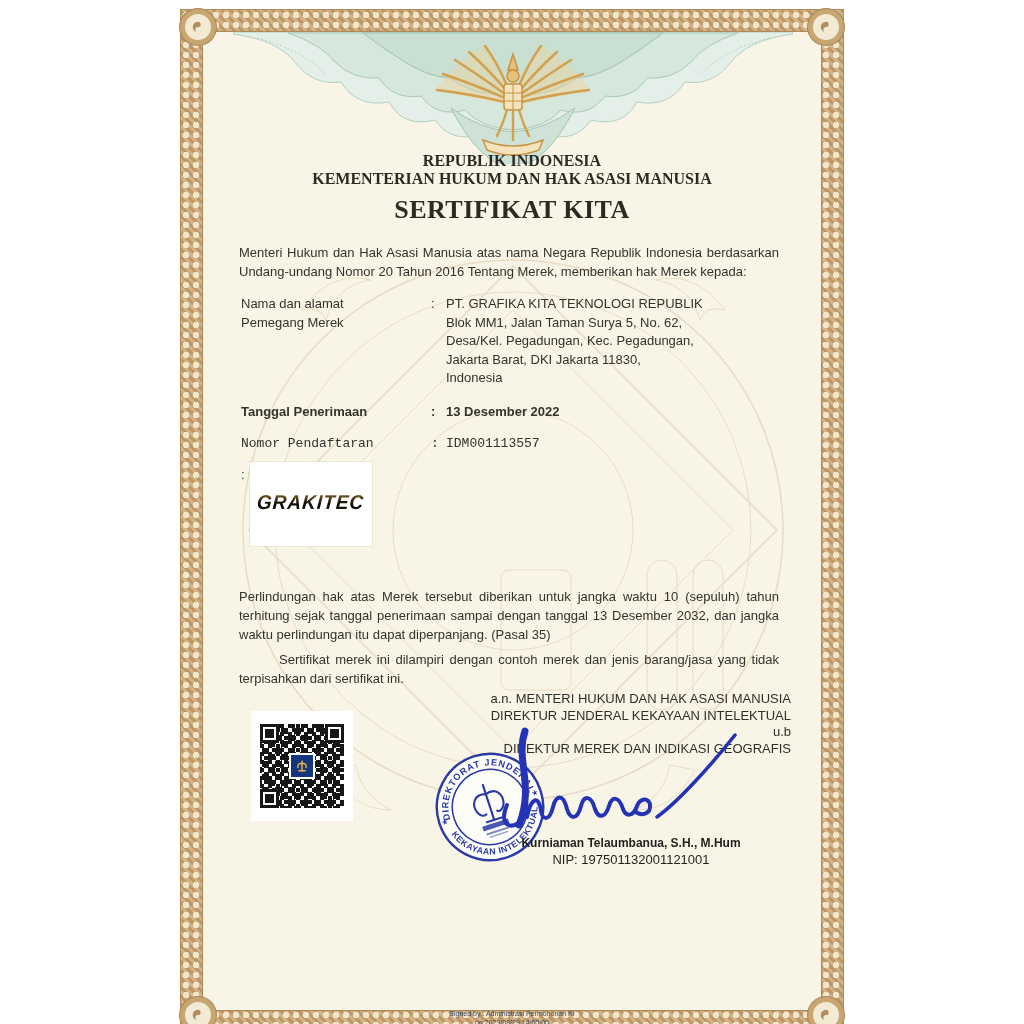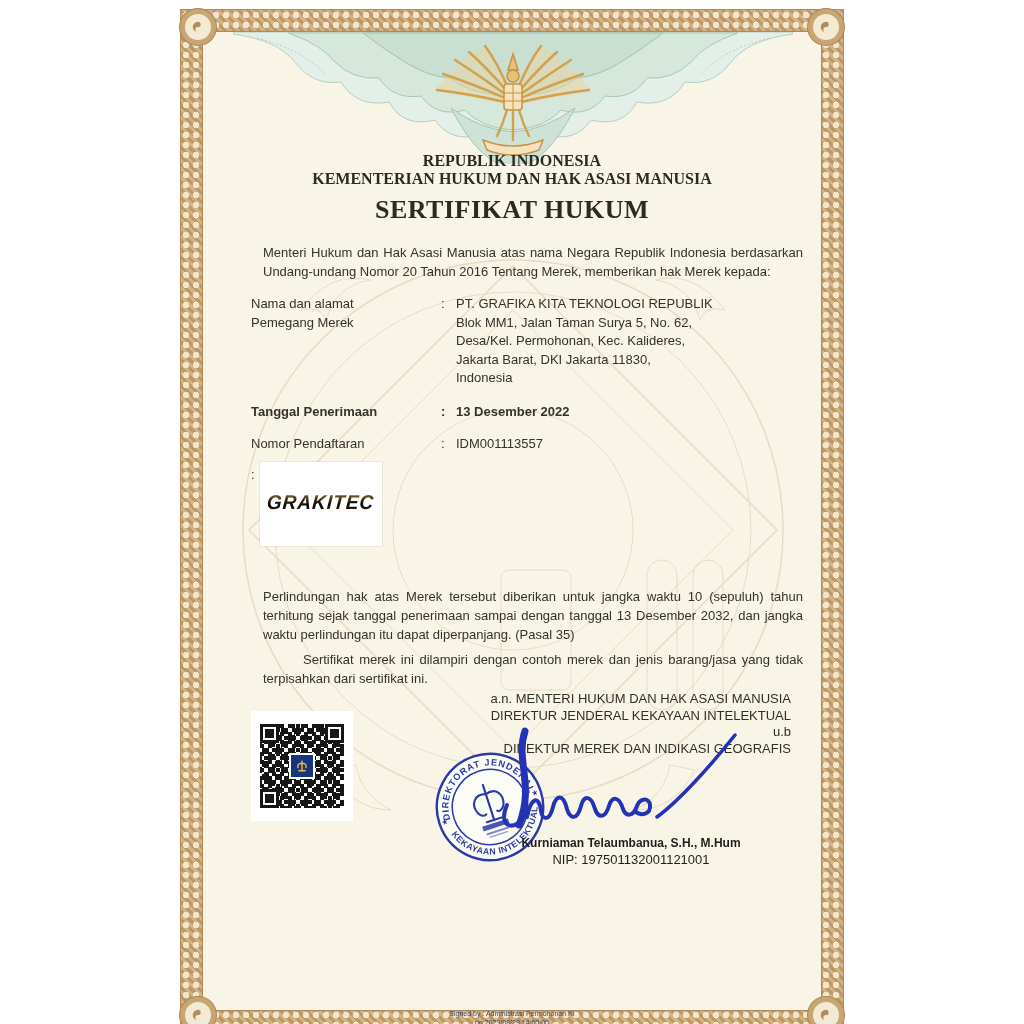--- a/index.html
+++ b/index.html
@@ -28,31 +28,31 @@
   }
   .med-tl{left:-1px;top:-1px}.med-tr{right:-1px;top:-1px}
   .med-bl{left:-1px;bottom:-1px}.med-br{right:-1px;bottom:-1px}
   .watermark { position:absolute; left:0; top:0; width:664px; height:1024px; z-index:1; pointer-events:none; }
   .wings { position:absolute; left:52px; top:22px; width:560px; height:132px; z-index:1; }
   .hdr { position:absolute; left:0; width:100%; text-align:center;
          font-family:"Liberation Serif", serif; font-weight:bold; color:#2b2b23; z-index:2; }
   #hdr1 { top:142px; font-size:16px; }
   #hdr2 { top:160px; font-size:16px; }
   #title { top:185px; font-size:26px; letter-spacing:0.5px; }
-  .para { position:absolute; left:82px; width:540px; font-size:13px; line-height:19px;
+  .para { position:absolute; left:58px; width:540px; font-size:13px; line-height:19px;
           color:#33332c; text-align:justify; z-index:2; }
   #intro { top:233px; }
   #protection { top:577px; }
   #attachment { top:640px; text-indent:40px; }
-  .fields { position:absolute; left:70px; top:285px; width:540px; z-index:2; }
+  .fields { position:absolute; left:60px; top:285px; width:540px; z-index:2; }
   .frow { display:flex; font-size:13px; line-height:18.5px; color:#33332c; }
   .flabel { width:190px; flex:none; }
   .fcolon { width:15px; flex:none; }
   .fvalue { flex:1; }
-  #row-date { margin-top:15px;font-weight:bold; } #row-number { margin-top:14px; } #row-mark { margin-top:12px; }
+  #row-date { margin-top:15px;font-weight:bold; } #row-number { margin-top:14px;font-family:Liberation Mono, monospace; } #row-mark { margin-top:12px; }
   .mark-box { width:122px; height:84px; background:#ffffff; margin:-4px 0 0 -6px;
               display:flex; align-items:center; justify-content:center;
               box-shadow:0 0 0 1px rgba(120,100,70,0.08); }
   .brand {
     font-weight:bold; font-style:italic; font-size:19px; letter-spacing:1px;
     transform:skewX(-4deg) scaleY(1.05); color:#15100a;
     background:linear-gradient(180deg,#8f6d33 0%,#3a2c13 30%,#0a0805 55%,#14100a 72%,#6b4f22 100%);
     -webkit-background-clip:text; background-clip:text; -webkit-text-fill-color:transparent;
   }
   .signblock { position:absolute; left:260px; top:681px; width:350px; text-align:right;
@@ -160,35 +160,35 @@
         <path d="M-6,60 Q-10,74 -16,86"></path>
           <path d="M0,60 Q0,78 0,90"></path>
           <path d="M6,60 Q10,74 16,86"></path>
       </g>
       <path d="M-30,90 Q0,102 30,90 L26,100 Q0,110 -26,100 Z" fill="#f4e3bd" stroke="#c89343" stroke-width="1.5"></path>
     </g>
   </svg>
 
   <div class="hdr" id="hdr1">REPUBLIK INDONESIA</div>
   <div class="hdr" id="hdr2">KEMENTERIAN HUKUM DAN HAK ASASI MANUSIA</div>
-  <div class="hdr" id="title">SERTIFIKAT HUKUM</div>
+  <div class="hdr" id="title">SERTIFIKAT KITA</div>
 
   <div class="para" id="intro">Menteri Hukum dan Hak Asasi Manusia atas nama Negara Republik Indonesia berdasarkan Undang-undang Nomor 20 Tahun 2016 Tentang Merek, memberikan hak Merek kepada:</div>
 
   <div class="fields">
     <div class="frow">
       <div class="flabel">
         <div>Nama dan alamat</div>
         <div>Pemegang Merek</div>
       </div>
       <div class="fcolon">:</div>
       <div class="fvalue">
         <div>PT. GRAFIKA KITA TEKNOLOGI REPUBLIK</div>
         <div>Blok MM1, Jalan Taman Surya 5, No. 62,</div>
-        <div>Desa/Kel. Permohonan, Kec. Kalideres,</div>
+        <div>Desa/Kel. Pegadungan, Kec. Pegadungan,</div>
         <div>Jakarta Barat, DKI Jakarta 11830,</div>
         <div>Indonesia</div>
       </div>
     </div>
     <div class="frow" id="row-date">
       <div class="flabel">Tanggal Penerimaan</div>
       <div class="fcolon">:</div>
       <div class="fvalue">13 Desember 2022</div>
     </div>
     <div class="frow" id="row-number">

